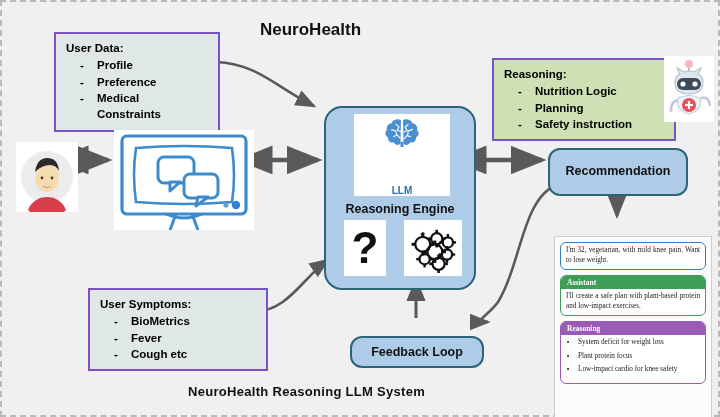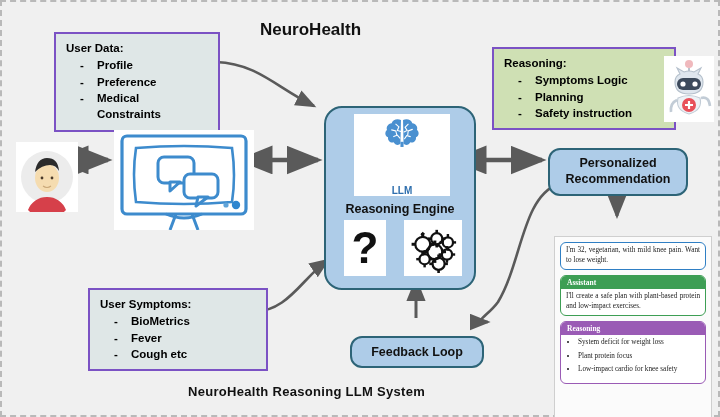--- a/index.html
+++ b/index.html
@@ -194,26 +194,26 @@
           <span class="dash">-</span>
           <span class="txt">Medical</span>
         </li>
       <li>
           <span class="dash"></span>
           <span class="txt">Constraints</span>
         </li>
     </ul>
   </div>
 
-  <div class="node info-box box-reasoning" style="left:490px; top:29px; width:184px;">
+  <div class="node info-box box-reasoning" style="left:490px; top:40px; width:184px;">
     <div class="ib-title">Reasoning:</div>
     <ul>
       <li>
           <span class="dash">-</span>
-          <span class="txt">Symptoms Logic</span>
+          <span class="txt">Nutrition Logic</span>
         </li>
       <li>
           <span class="dash">-</span>
           <span class="txt">Planning</span>
         </li>
       <li>
           <span class="dash">-</span>
           <span class="txt">Safety instruction</span>
         </li>
     </ul>
@@ -342,21 +342,20 @@
               <rect x="-10" y="-1.4" width="3.4" height="2.8"></rect>
               <rect x="6.6" y="-1.4" width="3.4" height="2.8"></rect>
             </g>
         </g>
       </svg>
     </div>
   </div>
 
   <div class="node rounded-node" id="rec">
     <div>
-      <div>Personalized</div>
       <div>Recommendation</div>
     </div>
   </div>
 
   <div class="node rounded-node" id="feedback">
     <span>Feedback Loop</span>
   </div>
 
   <div class="node" id="robot">
     <svg viewBox="0 0 50 66" width="50" height="66">

